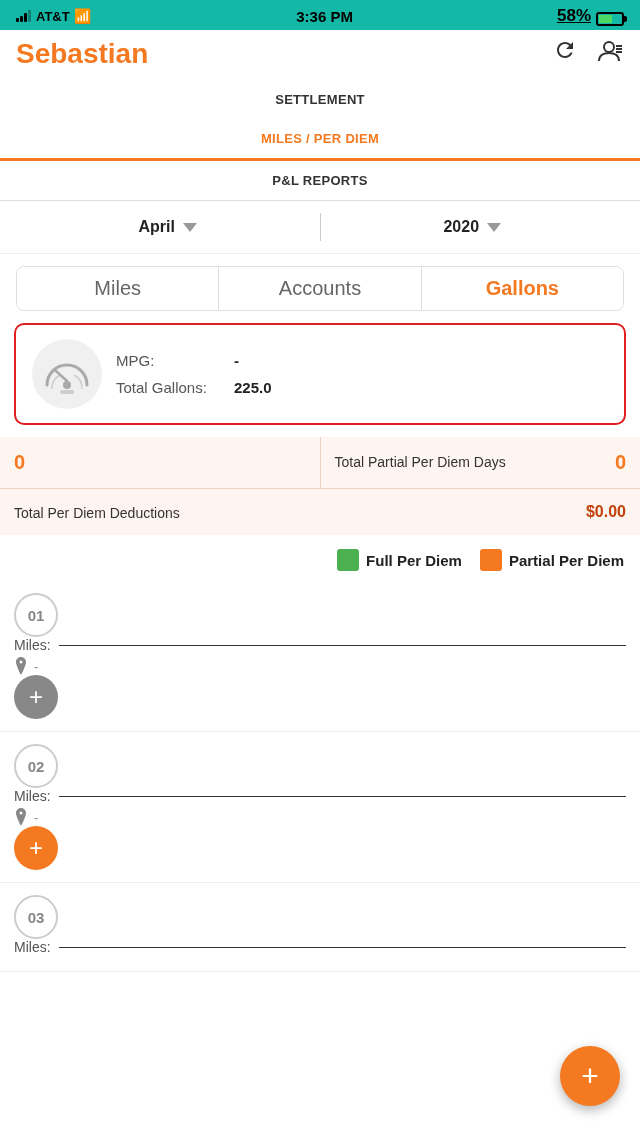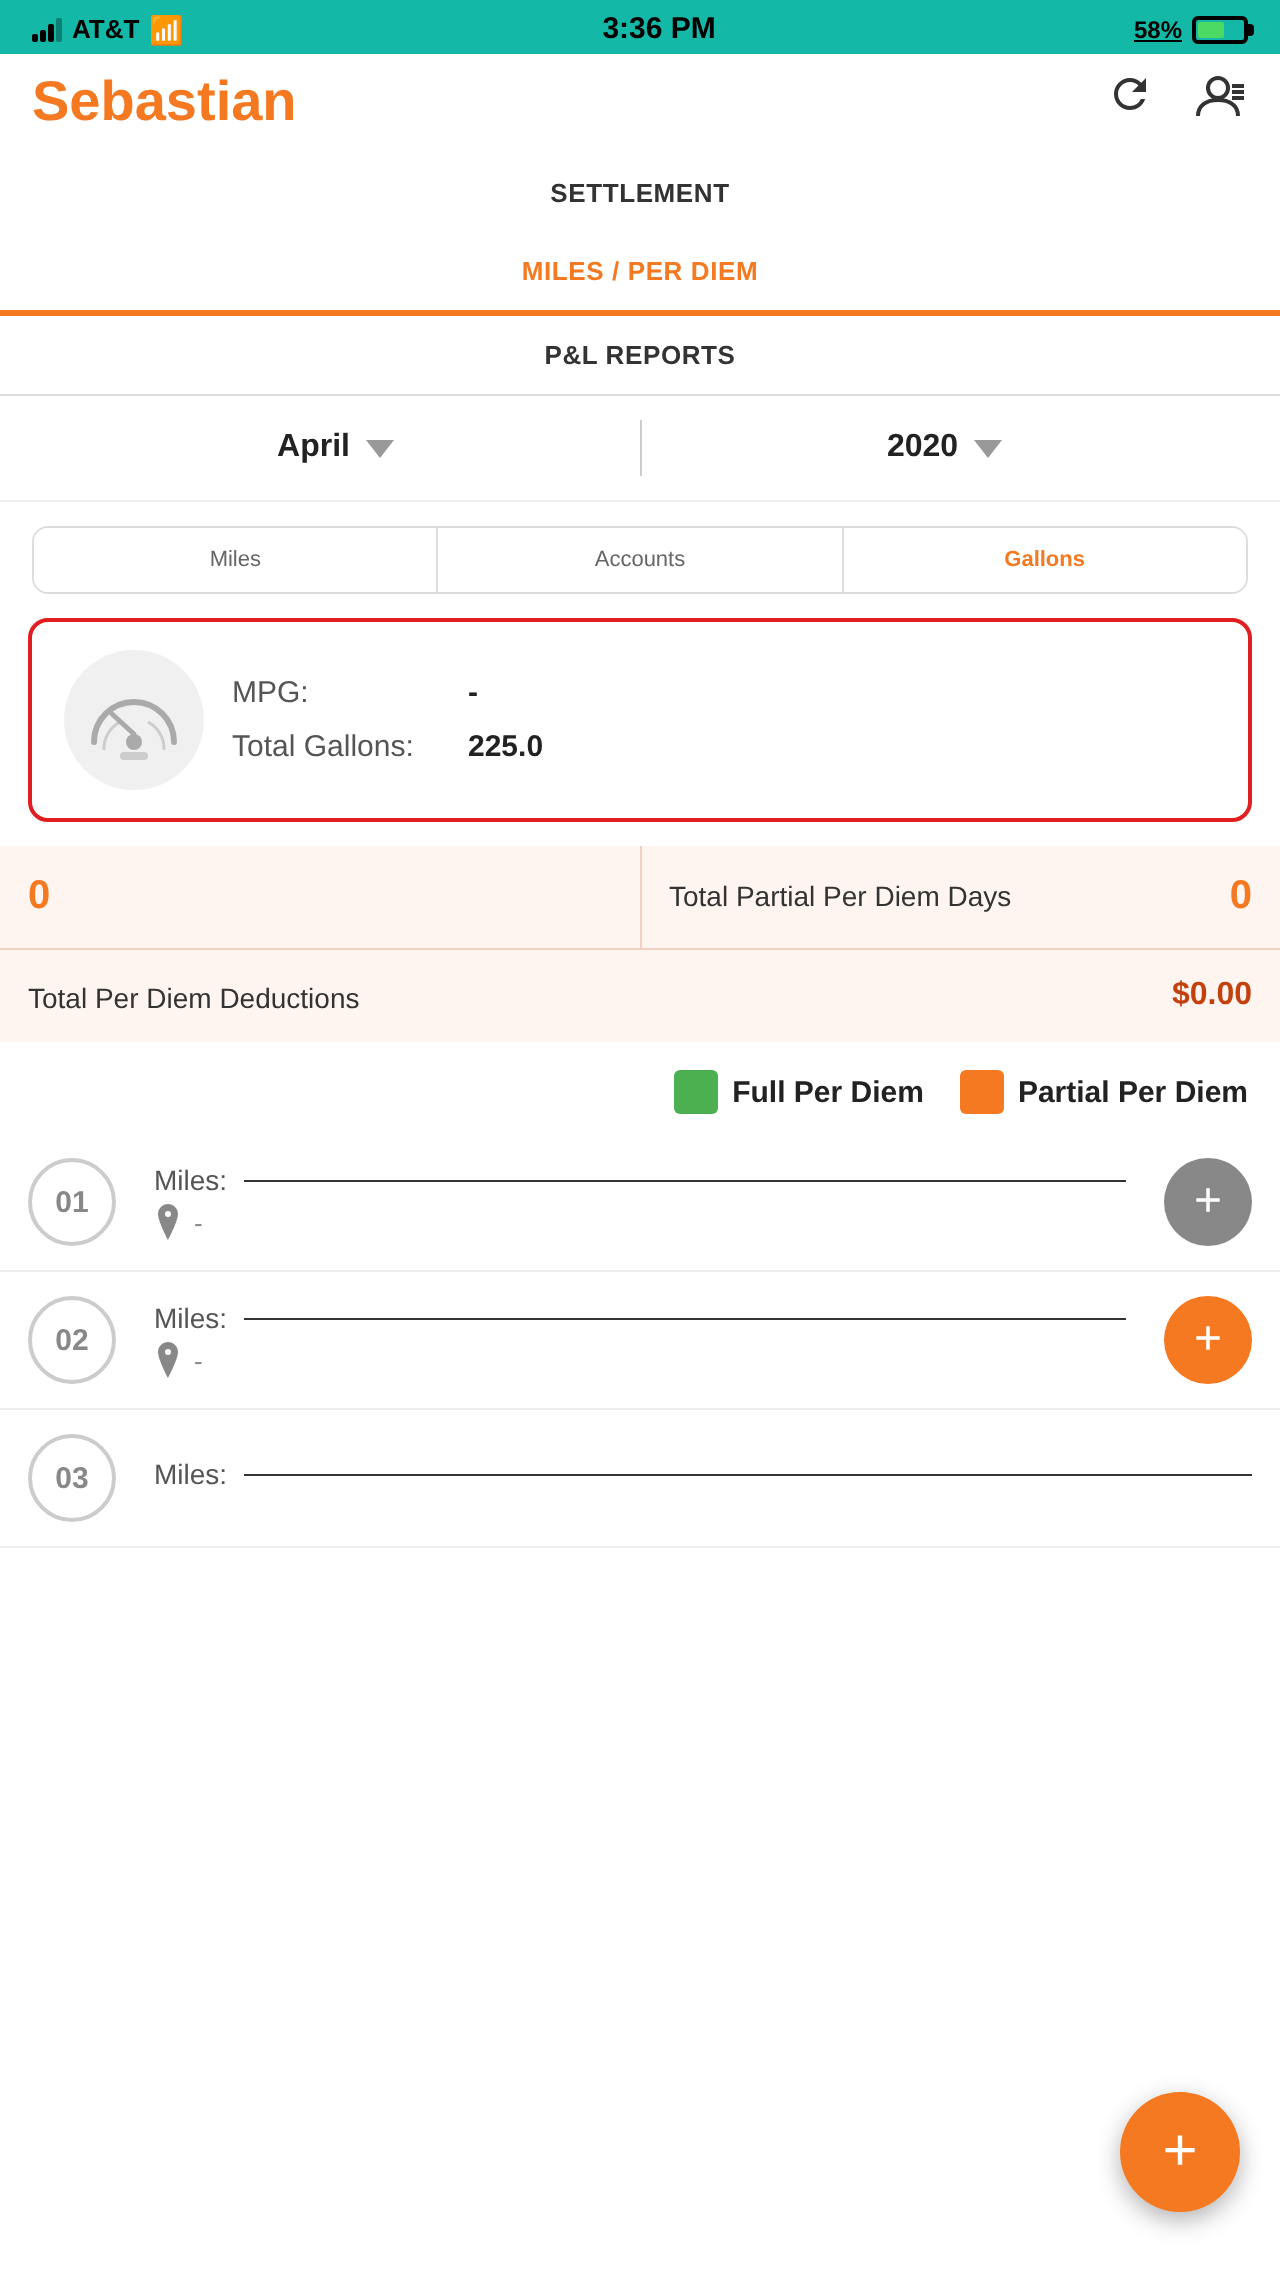--- a/index.html
+++ b/index.html
@@ -16,21 +16,21 @@
       display: flex;
       justify-content: space-between;
       align-items: center;
       padding: 6px 16px 4px;
       background: #14b8a6;
       font-size: 13px;
       font-weight: 600;
     }
     .status-left { display: flex; align-items: center; gap: 5px; }
     .status-center { font-size: 15px; font-weight: 600; }
-    .status-right { display: flex; align-items: flex-start; gap: 5px; font-size: 12px; text-decoration: underline; }
+    .status-right { display: flex; align-items: flex-end; gap: 5px; font-size: 17px; text-decoration: underline; }
     .signal-bars { display: flex; align-items: flex-end; gap: 1px; }
     .bar { width: 3px; background: #000; border-radius: 1px; }
     .bar1 { height: 4px; }
     .bar2 { height: 6px; }
     .bar3 { height: 9px; }
     .bar4 { height: 12px; opacity: 0.3; }
     .wifi-icon { font-size: 14px; }
     .battery-container { display: flex; align-items: center; gap: 3px; }
     .battery-box {
       width: 28px; height: 14px;
@@ -138,21 +138,21 @@
       display: flex;
       margin: 12px 16px;
       border: 1px solid #ddd;
       border-radius: 8px;
       overflow: hidden;
     }
     .sub-tab {
       flex: 1;
       text-align: center;
       padding: 10px 4px;
-      font-size: 11px;
+      font-size: 20px;
       font-weight: 500;
       color: #666;
       cursor: pointer;
       border: none;
       background: #fff;
       border-right: 1px solid #ddd;
     }
     .sub-tab:last-child { border-right: none; }
     .sub-tab.active { color: #f47920; font-weight: 600; }
 
@@ -261,25 +261,25 @@
     .legend-box {
       width: 22px;
       height: 22px;
       border-radius: 3px;
     }
 
     
     .day-entries { padding: 0 0 80px; }
     .day-entry {
       display: flex;
-      align-items: center;
       padding: 12px 14px;
       border-bottom: 1px solid #eee;
-      gap: 19px;
+      gap: 0;
       position: relative;
+      flex-direction: column;
     }
     .day-circle {
       width: 44px; height: 44px;
       border-radius: 50%;
       border: 2px solid #ccc;
       display: flex; align-items: center; justify-content: center;
       font-size: 15px;
       font-weight: 600;
       color: #888;
       flex-shrink: 0;

